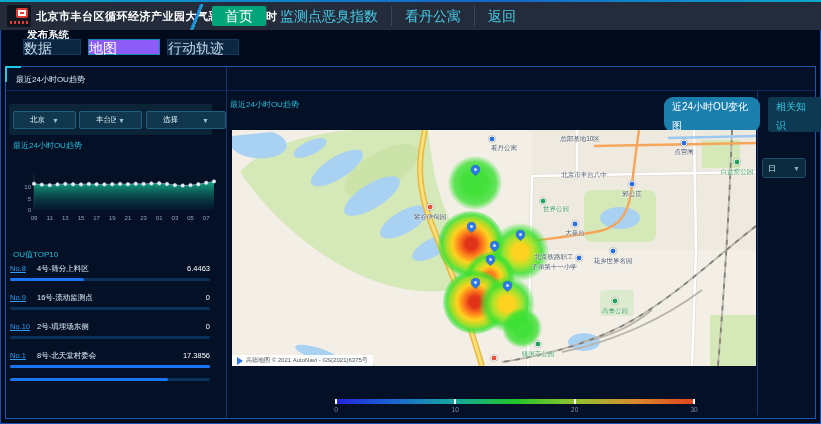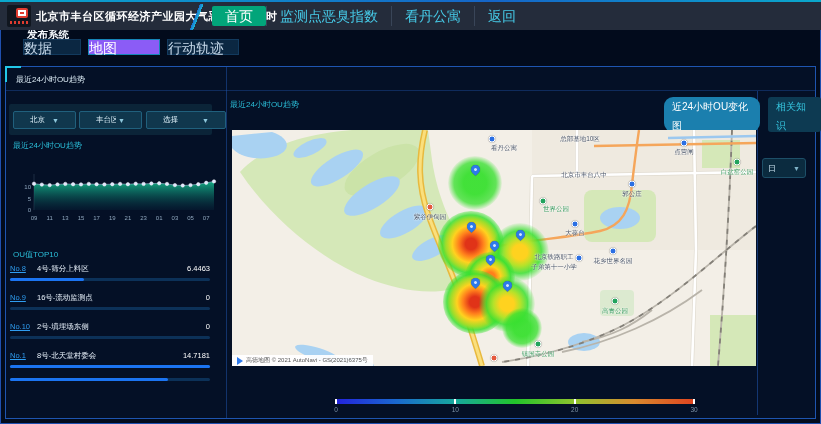--- a/index.html
+++ b/index.html
@@ -229,21 +229,21 @@
           <span class="tval">0</span>
         </div>
         <div class="ttrack">
           <div class="tfill" style="width: 0%;"></div>
         </div>
       </div>
       <div class="titem">
         <div class="trow">
           <span class="trank">No.1</span>
           <span class="tname">8号-北天堂村委会</span>
-          <span class="tval">14.7181</span>
+          <span class="tval">17.3856</span>
         </div>
         <div class="ttrack">
           <div class="tfill" style="width: 100%;"></div>
         </div>
       </div>
       <div class="titem">
         <div class="ttrack">
           <div class="tfill" style="width: 79%;"></div>
         </div>
       </div>

